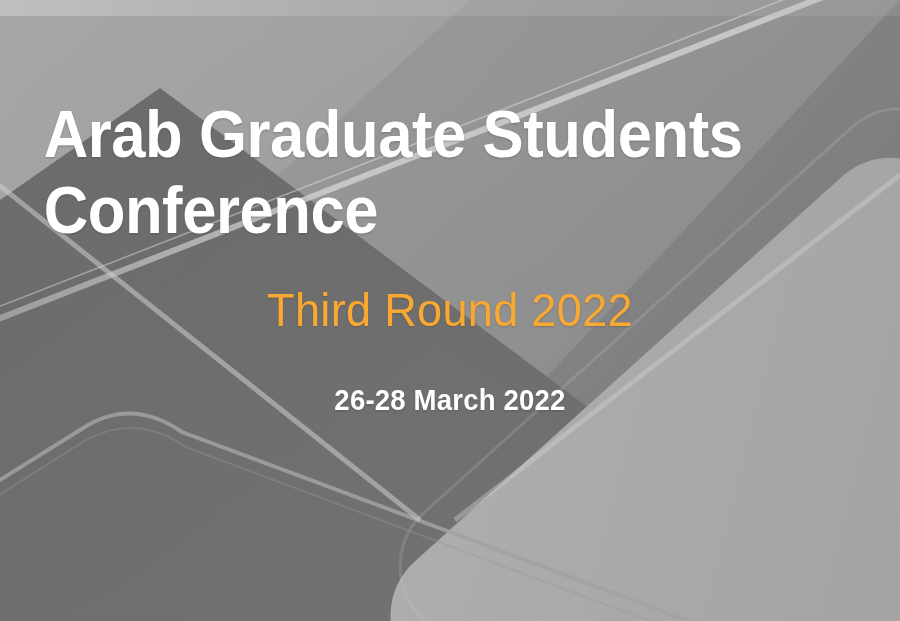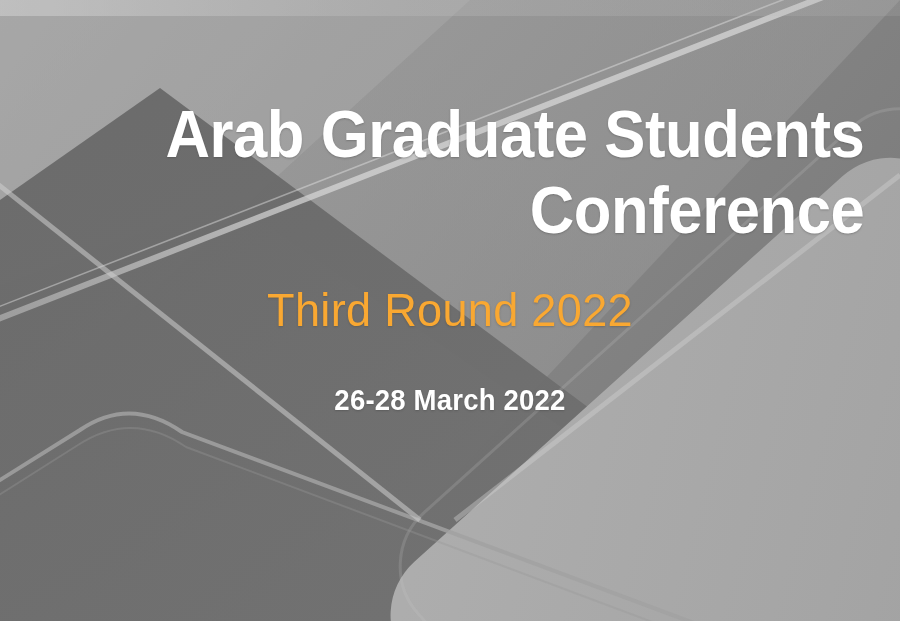--- a/index.html
+++ b/index.html
@@ -34,21 +34,21 @@
     display: flex;
     flex-direction: column;
     align-items: center;
   }
 
   .title-block {
     position: absolute;
     left: 8px;
     right: 0;
     top: 96px;
-    text-align: right;
+    text-align: left;
   }
 
   .title-line {
     display: block;
     color: #ffffff;
     font-family: "Liberation Sans", sans-serif;
     font-weight: bold;
     font-size: 67px;
     line-height: 76px;
     letter-spacing: -0.5px;

